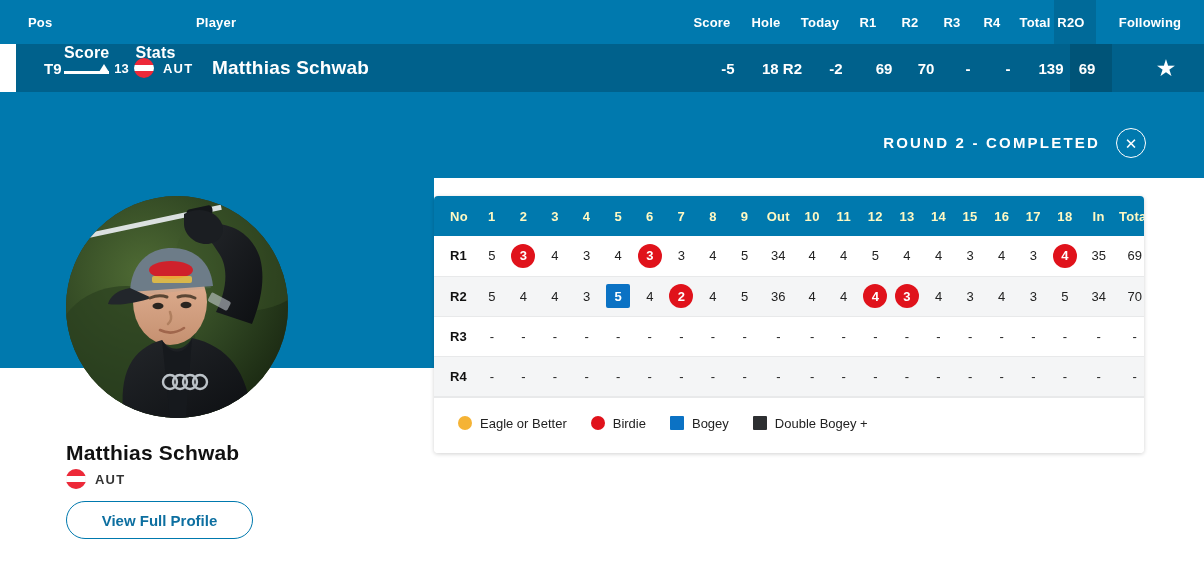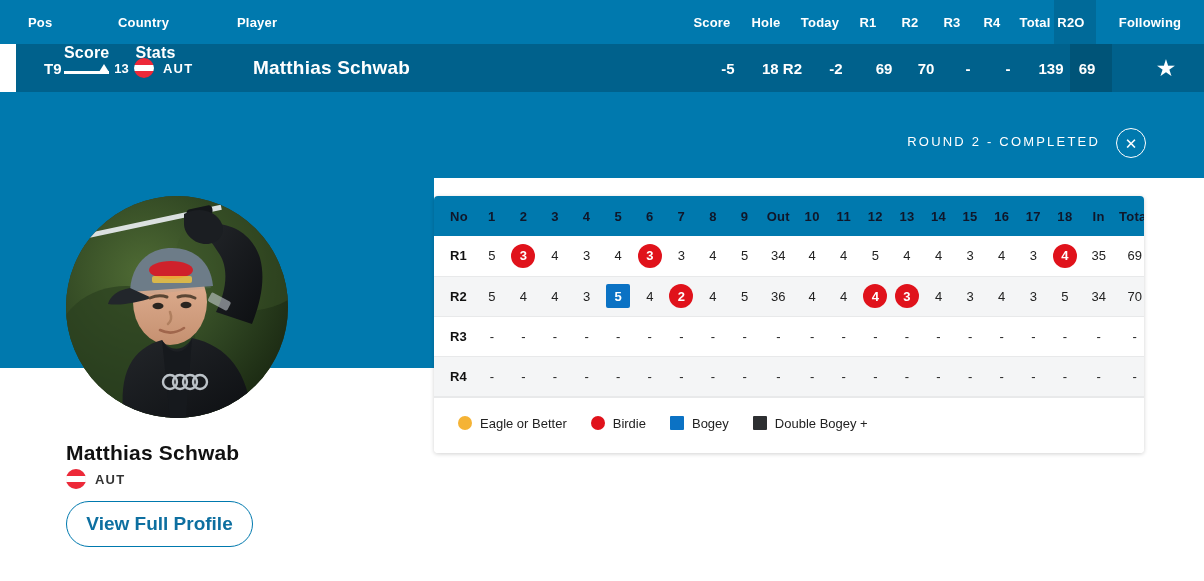--- a/index.html
+++ b/index.html
@@ -20,21 +20,21 @@
     position: absolute; left:16px; top:44px; width:1204px; height:48px;
     background:#00618c; color:#fff;
   }
   .cell { position:absolute; top:0; height:100%; display:flex; align-items:center; }
   .lb-header .cell { font-size:13px; font-weight:600; letter-spacing:.2px; }
   .lb-row .cell { font-size:15px; font-weight:700; }
 
   .c-pos      { left:28px;  width:60px; justify-content:flex-start; }
   .c-move     { left:68px;  width:60px; justify-content:center; }
   .c-country  { left:118px; width:78px; justify-content:flex-start; }
-  .c-player   { left:196px; width:400px; justify-content:flex-start;margin-left:41px; }
+  .c-player   { left:196px; width:400px; justify-content:flex-start; }
   .c-score    { left:686px; width:52px; justify-content:center; }
   .c-hole     { left:738px; width:56px; justify-content:center; }
   .c-today    { left:794px; width:52px; justify-content:center; }
   .c-r1       { left:846px; width:44px; justify-content:center; }
   .c-r2       { left:888px; width:44px; justify-content:center; }
   .c-r3       { left:930px; width:44px; justify-content:center; }
   .c-r4       { left:970px; width:44px; justify-content:center; }
   .c-total    { left:1012px;width:46px; justify-content:center; }
   .c-r2o      { left:1054px;width:34px; justify-content:center; }
   .c-follow   { left:1100px;width:100px;justify-content:center; }
@@ -69,21 +69,21 @@
   }
 
   .tabs { position:absolute; left:64px; top:44px; display:flex; gap:26px; }
   .tab { color:#fff; font-size:16px; font-weight:700; letter-spacing:.2px; padding-bottom:12px; position:relative; cursor:pointer; }
   .tab.active::after {
     content:""; position:absolute; left:0; right:0; bottom:0; height:3px; background:#fff;
   }
 
   .round-status {
     position:absolute; right:104px; top:134px;
-    color:#fff; font-size:13px; font-weight:400; letter-spacing:2.2px;
+    color:#fff; font-size:15px; font-weight:700; letter-spacing:2.2px;
   }
   .close-btn {
     position:absolute; right:58px; top:128px;
     width:30px; height:30px; border-radius:50%;
     border:1.6px solid #fff; color:#fff;
     display:flex; align-items:center; justify-content:center;
     font-size:15px; cursor:pointer; line-height:1;
   }
 
   
@@ -98,41 +98,41 @@
     position:absolute; left:66px; top:441px; width:300px;
     font-size:21px; font-weight:700; color:#111; letter-spacing:.2px;
   }
   .pcountry {
     position:absolute; left:66px; top:469px;
     display:flex; align-items:center; gap:9px;
   }
   .pcountry .country-code { color:#333; }
   .profile-btn {
     position:absolute; left:66px; top:501px;
-    width:187px; height:46px; border-radius:23px;
+    width:187px; height:38px; border-radius:23px;
     border:1.6px solid #0079ae; background:#fff; color:#0d6fa0;
-    font-size:19px; font-weight:700; font-family:"Liberation Sans", sans-serif;
+    font-size:15px; font-weight:700; font-family:"Liberation Sans", sans-serif;
     cursor:pointer;
   }
 
   
   .card {
     position:absolute; left:434px; top:196px; width:710px;
     background:#fff; border-radius:4px;
     box-shadow:0 1px 4px rgba(0,0,0,.18);
     overflow:hidden;
   }
   table.sc { border-collapse:collapse; width:710px; table-layout:fixed; }
   table.sc td { text-align:center; font-size:13px; height:40px; vertical-align:middle; }
   col.lab  { width:42px; }
   col.hole { width:31.6px; }
   col.sub  { width:36px; }
   col.tot  { width:36px; }
 
-  tr.head td { background:#0079ae; color:#0f172a; font-weight:700; letter-spacing:.3px; }
+  tr.head td { background:#0079ae; color:#fef9c3; font-weight:700; letter-spacing:.3px; }
   tr.par  td { background:#00698f; color:#fff; font-weight:700; }
   tr.head td.lbl, tr.par td.lbl { text-align:left; padding-left:16px; }
 
   tr.rnd td { color:#222; font-weight:500; }
   tr.rnd td.lbl { text-align:left; padding-left:16px; font-weight:600; color:#111; }
   tr.rnd.odd td { background:#ffffff; }
   tr.rnd.even td { background:#f4f5f6; }
   tr.rnd { border-bottom:1px solid #e8e9ea; }
 
   .mark {
@@ -153,21 +153,20 @@
   .sw.square { border-radius:1px; }
 </style>
 </head>
 <body>
 
 <div class="app">
 
   <div class="lb-header">
     <div class="r2o-hl-head"></div>
     <div class="cell c-pos">Pos</div>
-    <div class="cell c-country">Country</div>
     <div class="cell c-player">Player</div>
     <div class="cell c-score">Score</div>
     <div class="cell c-hole">Hole</div>
     <div class="cell c-today">Today</div>
     <div class="cell c-r1">R1</div>
     <div class="cell c-r2">R2</div>
     <div class="cell c-r3">R3</div>
     <div class="cell c-r4">R4</div>
     <div class="cell c-total">Total</div>
     <div class="cell c-r2o">R2O</div>

